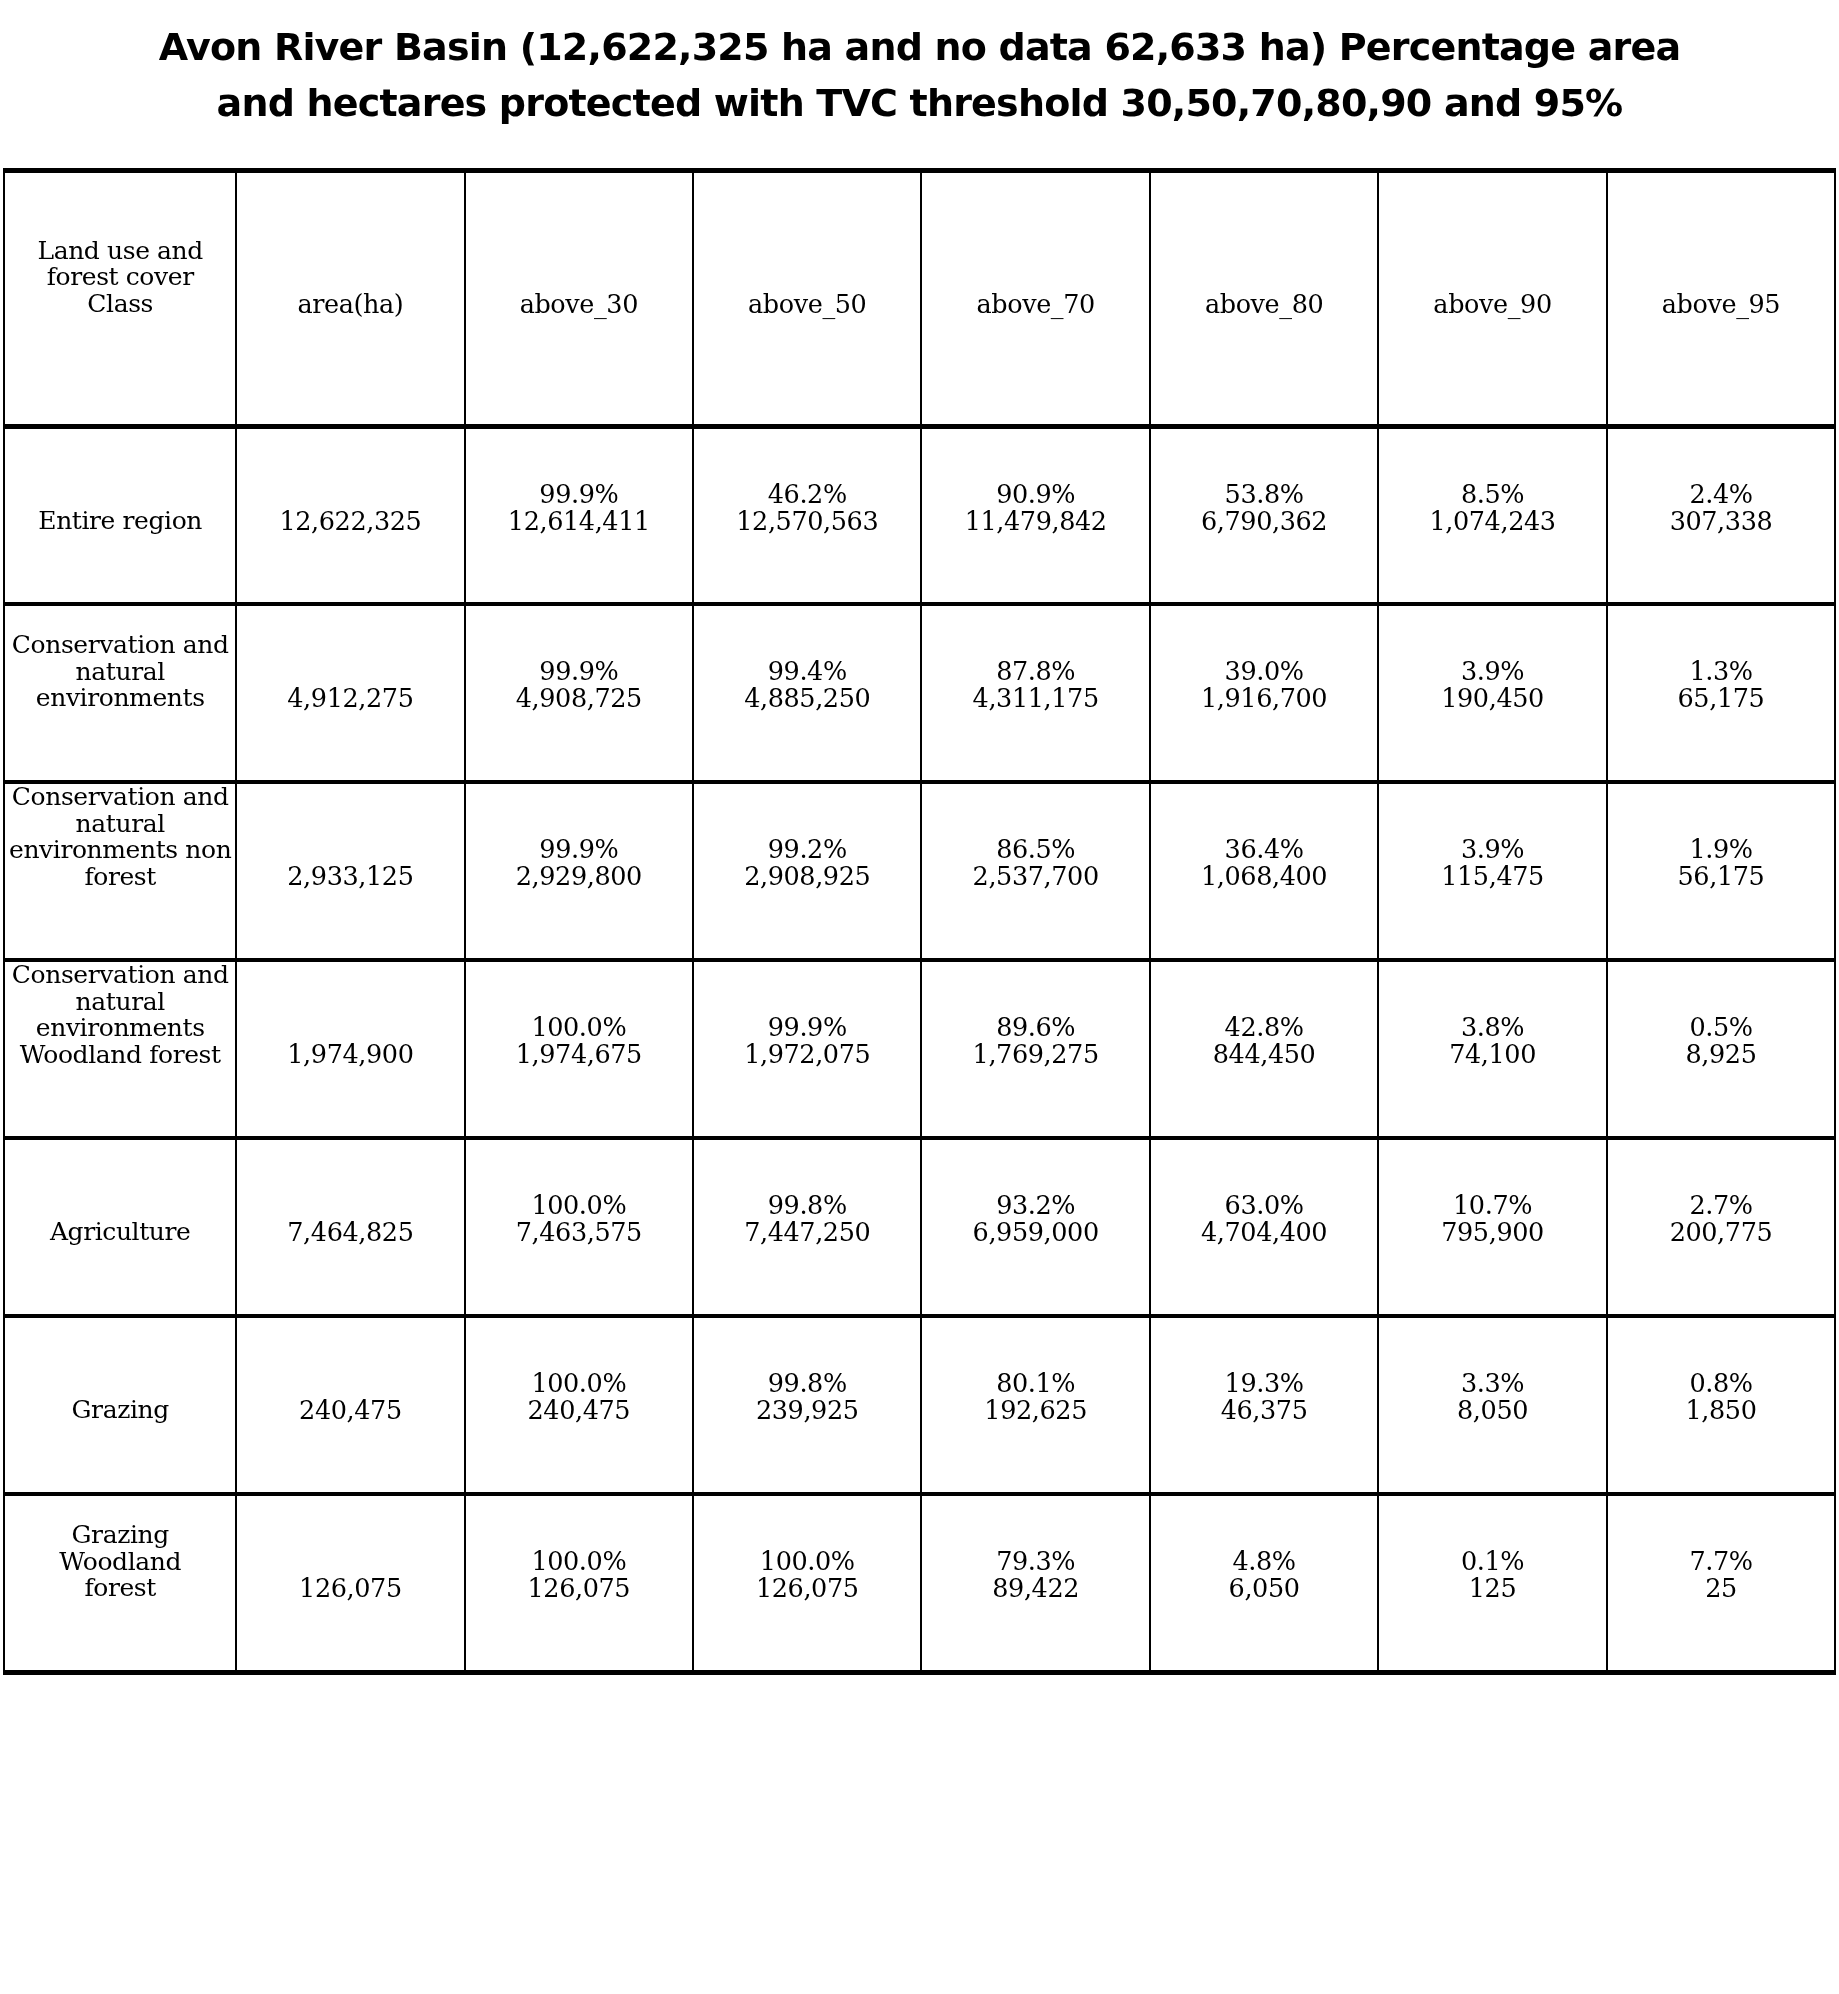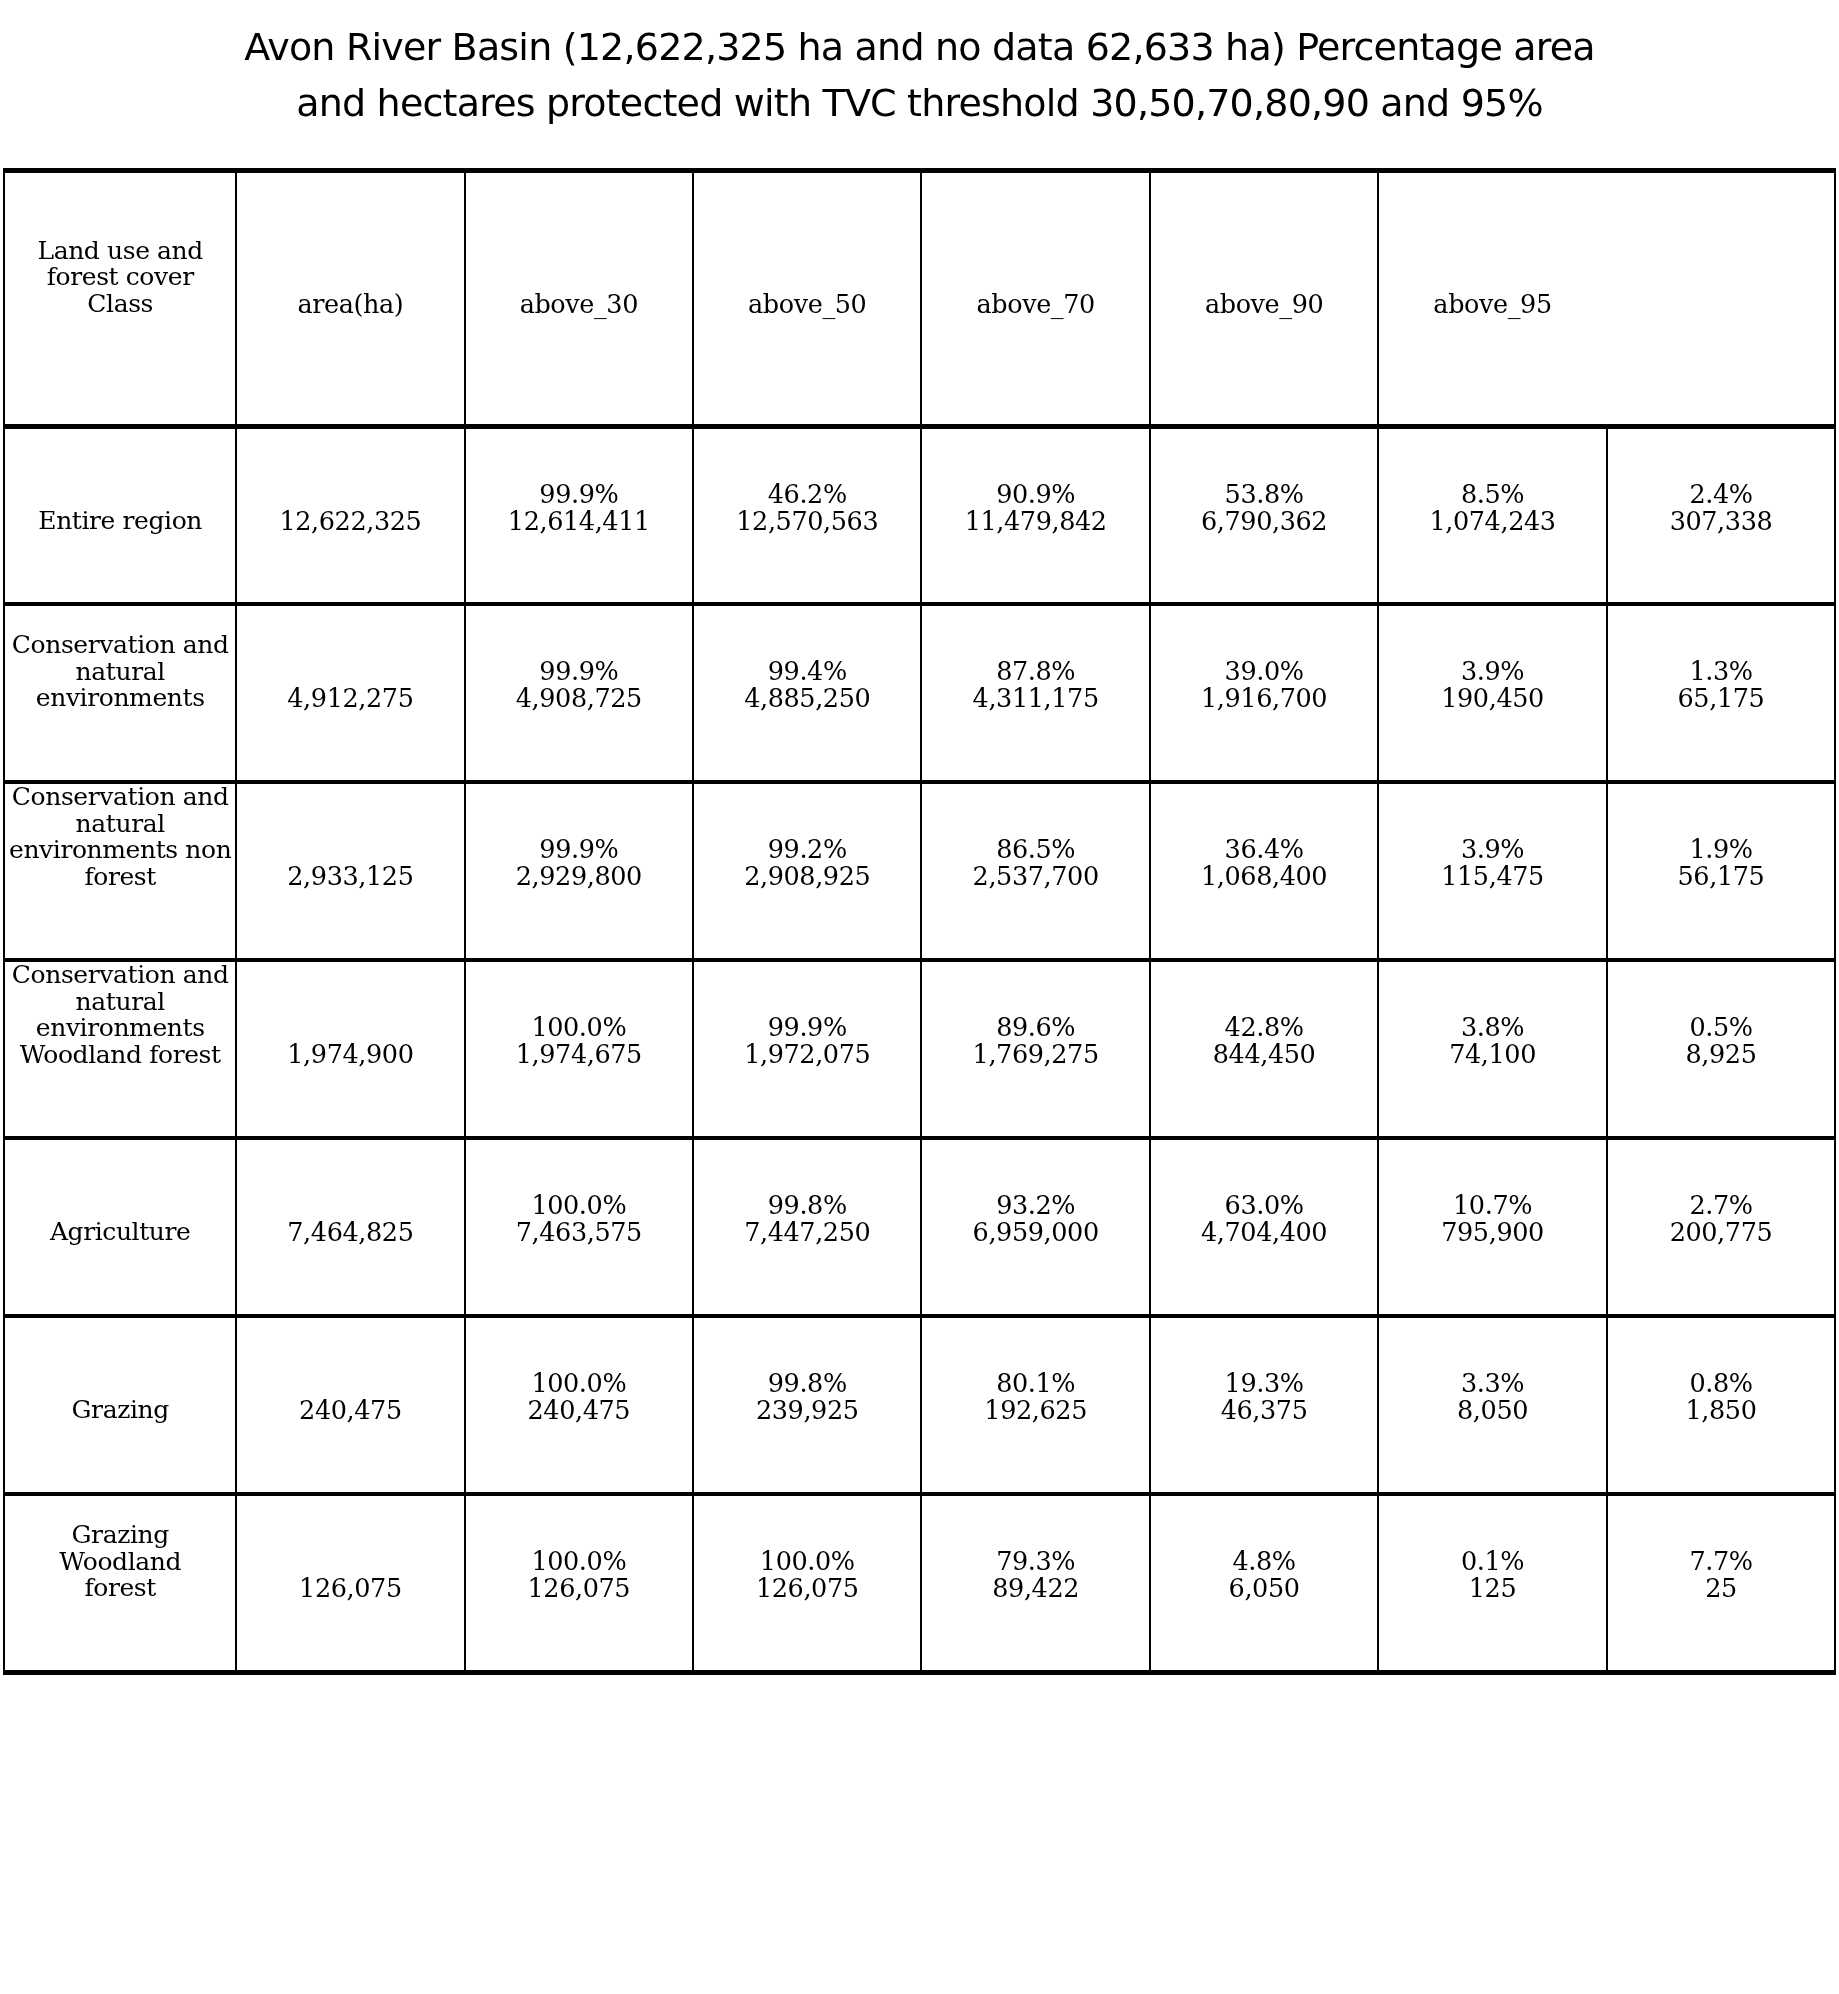--- a/index.html
+++ b/index.html
@@ -1,21 +1,21 @@
 <!DOCTYPE html>
 <html style="font-size:6.4px"><head>
 <meta charset="utf-8">
 <style>
   *{box-sizing:border-box;margin:0;padding:0}
   html,body{width:1839px;height:2548px;background:#ffffff;overflow:hidden}
   body{font-family:"DejaVu Serif",serif;color:#000}
 
   
   .title{position:absolute;top:19px;left:0;width:1839px;text-align:center;
-         font-family:"DejaVu Sans",sans-serif;font-weight:normal;
+         font-family:"DejaVu Sans",sans-serif;font-weight:bold;
          font-size:38px;line-height:56px;letter-spacing:-0.8px}
 
   
   .tbl{position:absolute;left:3.2px;top:168px;width:1833px;
        border:2px solid #000;border-top-width:5.6px;border-bottom-width:5.6px;background:#fff}
   .tr{display:grid;grid-template-columns:230px repeat(7,1fr)}
   .tr.thead{height:251px}
   .tr.data{height:178px;border-top:4.4px solid #000}
   .tr.data.first{border-top-width:5.6px}
   .td{position:relative;border-left:2px solid #000}
@@ -52,20 +52,23 @@
       <div class="td">
           <div class="cb b">above_30</div>
         </div>
       <div class="td">
           <div class="cb b">above_50</div>
         </div>
       <div class="td">
           <div class="cb b">above_70</div>
         </div>
       <div class="td">
+          <div class="cb b">above_80</div>
+        </div>
+      <div class="td">
           <div class="cb b">above_90</div>
         </div>
       <div class="td">
           <div class="cb b">above_95</div>
         </div>
     </div>
 
     <div class="tr data first">
       <div class="td c1">
           <div class="cb b">Entire region</div>

